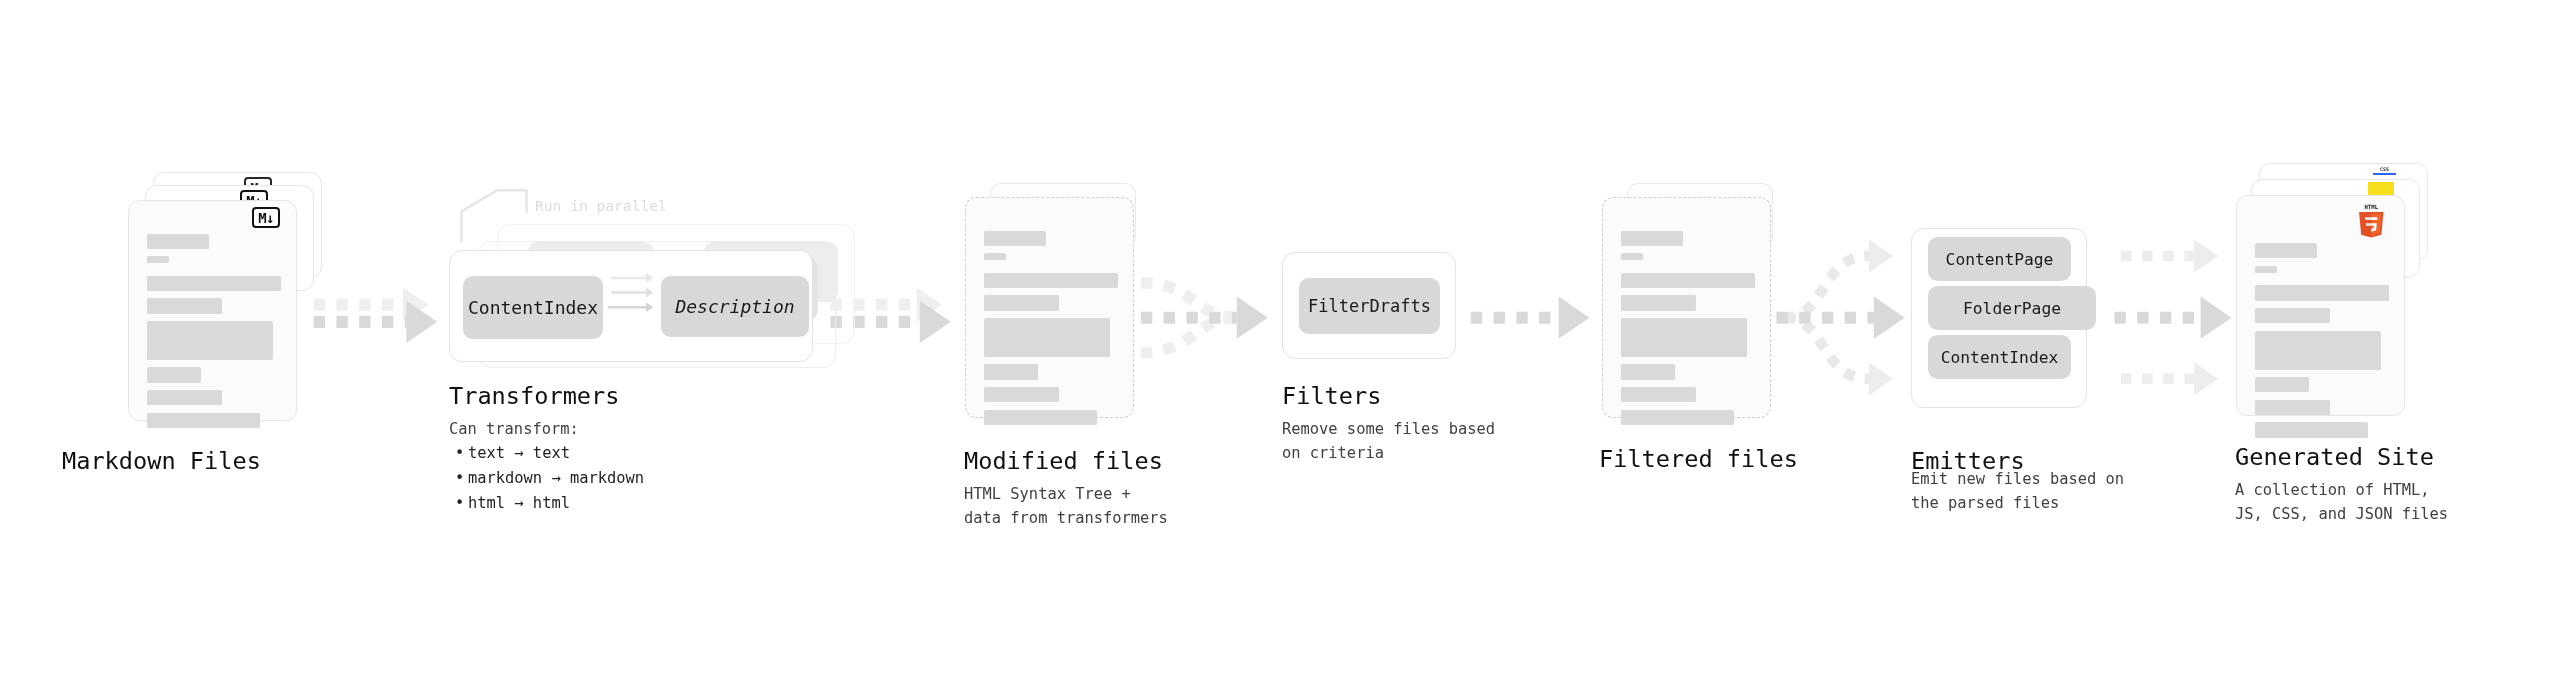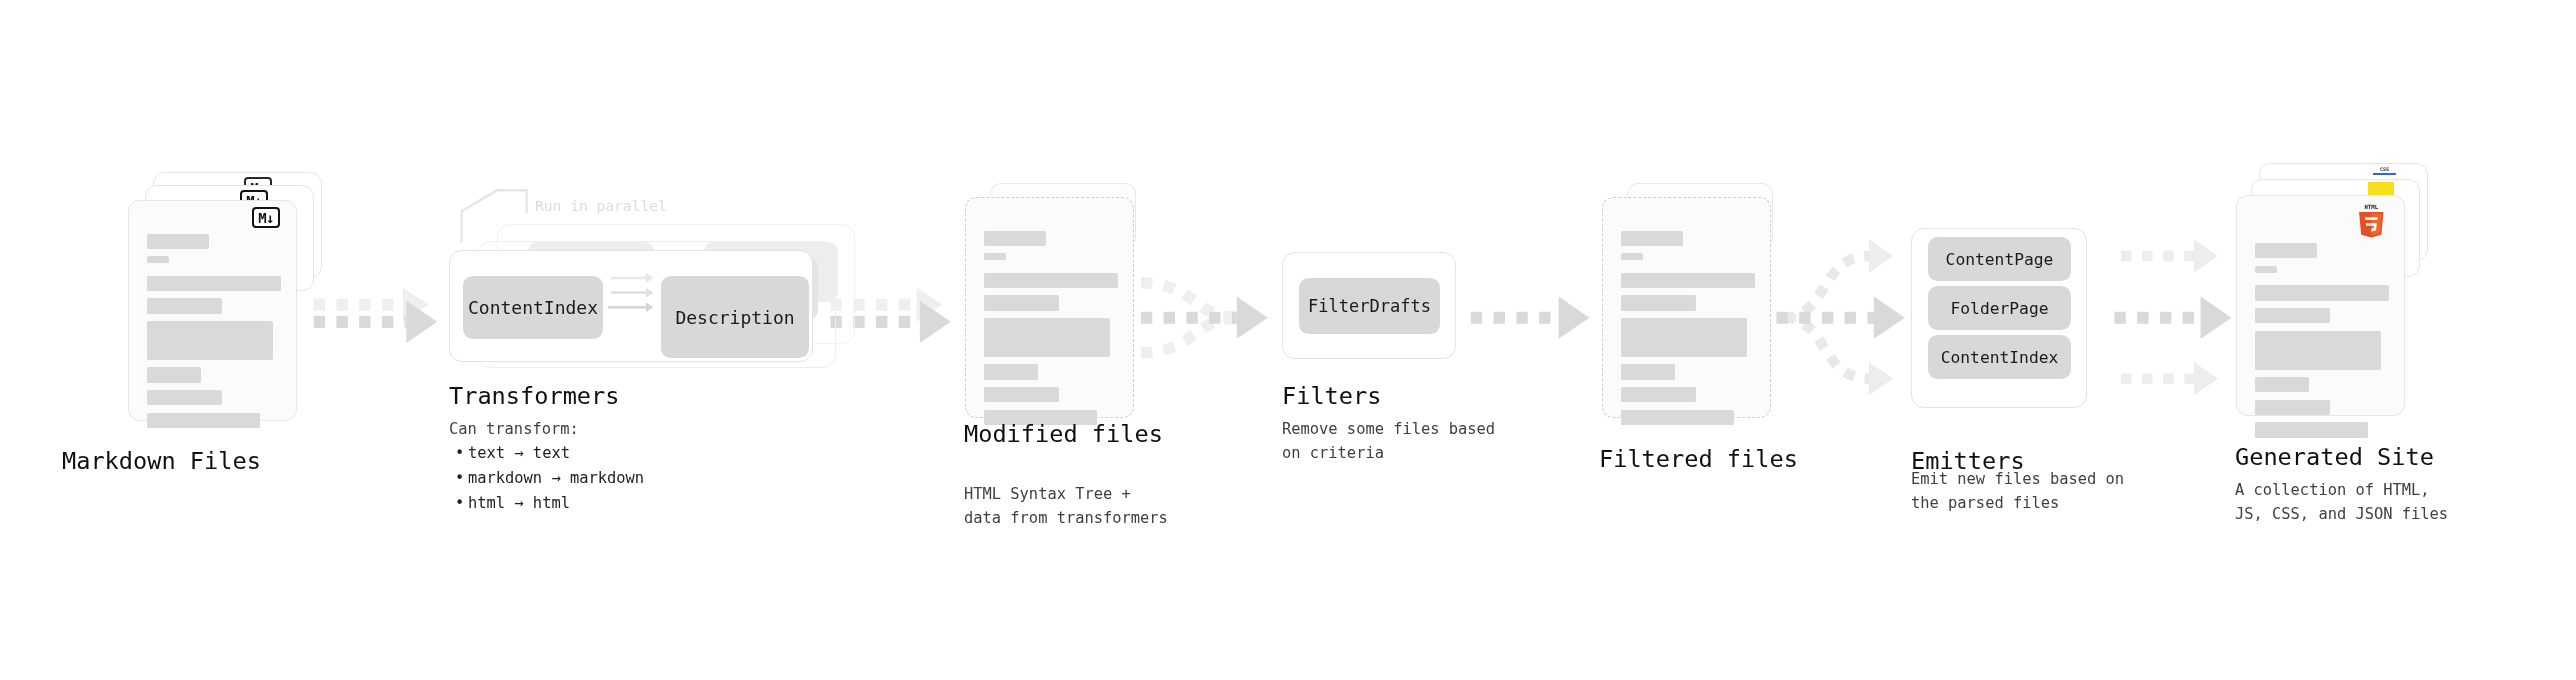--- a/index.html
+++ b/index.html
@@ -191,21 +191,21 @@
         <line x1="752" y1="342" x2="800" y2="342" stroke="#e8e8e8"></line>
         <path d="M795 336 L804 342 L795 348 Z" fill="#e8e8e8" stroke="none"></path>
         <line x1="752" y1="360" x2="800" y2="360" stroke="#e0e0e0"></line>
         <path d="M795 354 L804 360 L795 366 Z" fill="#e0e0e0" stroke="none"></path>
         <line x1="748" y1="378" x2="800" y2="378" stroke="#d4d4d4"></line>
         <path d="M795 372 L804 378 L795 384 Z" fill="#d4d4d4" stroke="none"></path>
       </g>
     </svg>
 
     <div class="chip" style="left:463px;top:276px;width:140px;height:63px;font-size:18px;">ContentIndex</div>
-    <div class="chip" style="left:661px;top:276px;width:148px;height:82px;font-size:18px;">Description</div>
+    <div class="chip" style="left:661px;top:276px;width:148px;height:61px;font-size:18px;font-style:italic;">Description</div>
   </div>
 
   <div class="runlabel" style="left:535px;top:197px;">Run in parallel</div>
 
   <div class="title" style="left:449px;top:382px;">Transformers</div>
   <div class="sub" style="left:449px;top:418px;">Can transform:</div>
   <div class="ulist" style="left:455px;top:441px;">
     <div class="li">
       <span class="b">•</span><span>text → text</span>
     </div>
@@ -225,21 +225,21 @@
         <div class="bar s2 gap"></div>
         <div class="bar s3"></div>
         <div class="bar s4"></div>
         <div class="bar s5"></div>
         <div class="bar s6"></div>
         <div class="bar s7"></div>
         <div class="bar s8"></div>
       </div>
     </div>
   </div>
-  <div class="title" style="left:964px;top:420px;">Modified files</div>
+  <div class="title" style="left:964px;top:447px;">Modified files</div>
   <div class="sub" style="left:964px;top:483px;">HTML Syntax Tree +
 data from transformers</div>
 
   <div class="group" style="left:1282px;top:252px;width:174px;height:107px;"></div>
   <div class="chip" style="left:1299px;top:278px;width:141px;height:56px;font-size:17px;">FilterDrafts</div>
   <div class="title" style="left:1282px;top:382px;">Filters</div>
   <div class="sub" style="left:1282px;top:418px;">Remove some files based
 on criteria</div>
 
   <div class="stack">
@@ -254,21 +254,21 @@
         <div class="bar s6"></div>
         <div class="bar s7"></div>
         <div class="bar s8"></div>
       </div>
     </div>
   </div>
   <div class="title" style="left:1599px;top:445px;">Filtered files</div>
 
   <div class="group" style="left:1911px;top:228px;width:176px;height:180px;"></div>
   <div class="chip" style="left:1928px;top:237px;width:143px;height:44px;font-size:16.3px;">ContentPage</div>
-  <div class="chip" style="left:1928px;top:286px;width:143px;height:44px;font-size:16.3px;">FolderPage</div>
+  <div class="chip" style="left:1928px;top:286px;width:168px;height:44px;font-size:16.3px;">FolderPage</div>
   <div class="chip" style="left:1928px;top:335px;width:143px;height:44px;font-size:16.3px;">ContentIndex</div>
   <div class="title" style="left:1911px;top:447px;text-align:center;">Emitters</div>
   <div class="sub" style="left:1911px;top:468px;">Emit new files based on
 the parsed files</div>
 
   <div class="stack">
     <div class="card ghost" style="left:2259px;top:163px;width:169px;height:98px;"></div>
     <div class="badge badge-css" style="left:2373px;top:164px;">
       <span class="css-txt">CSS</span>
       <span class="css-bar"></span>

